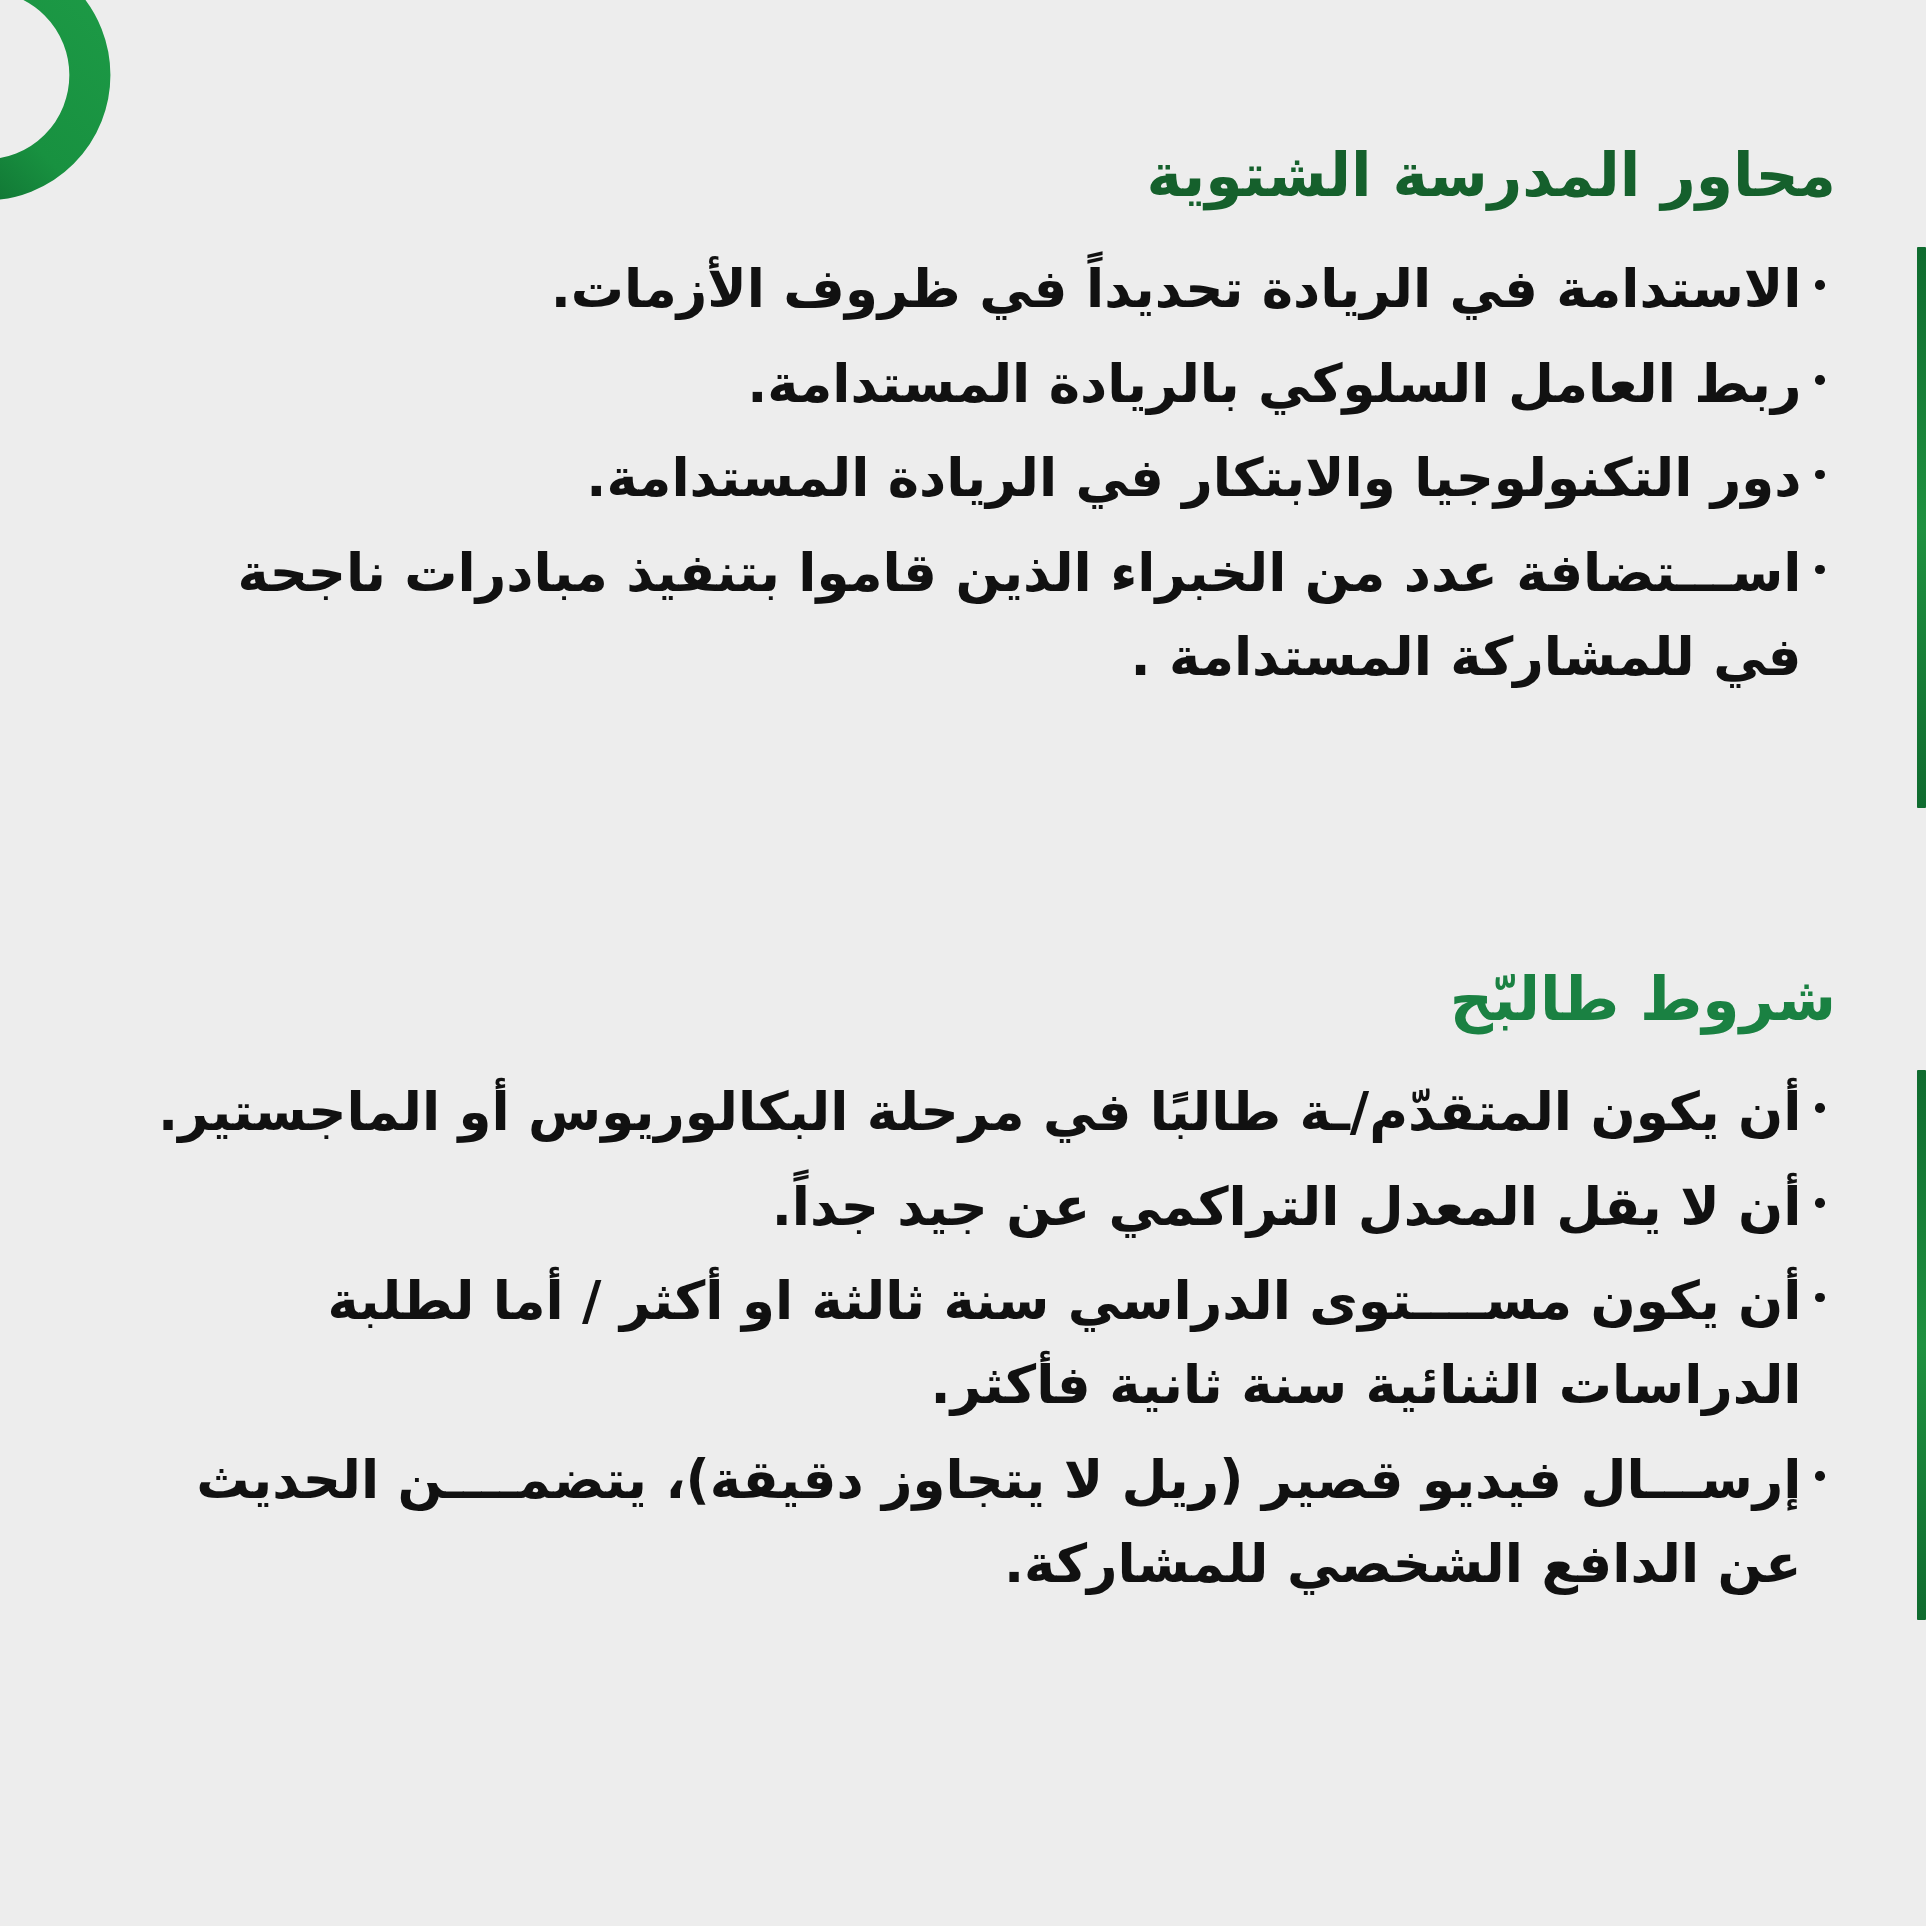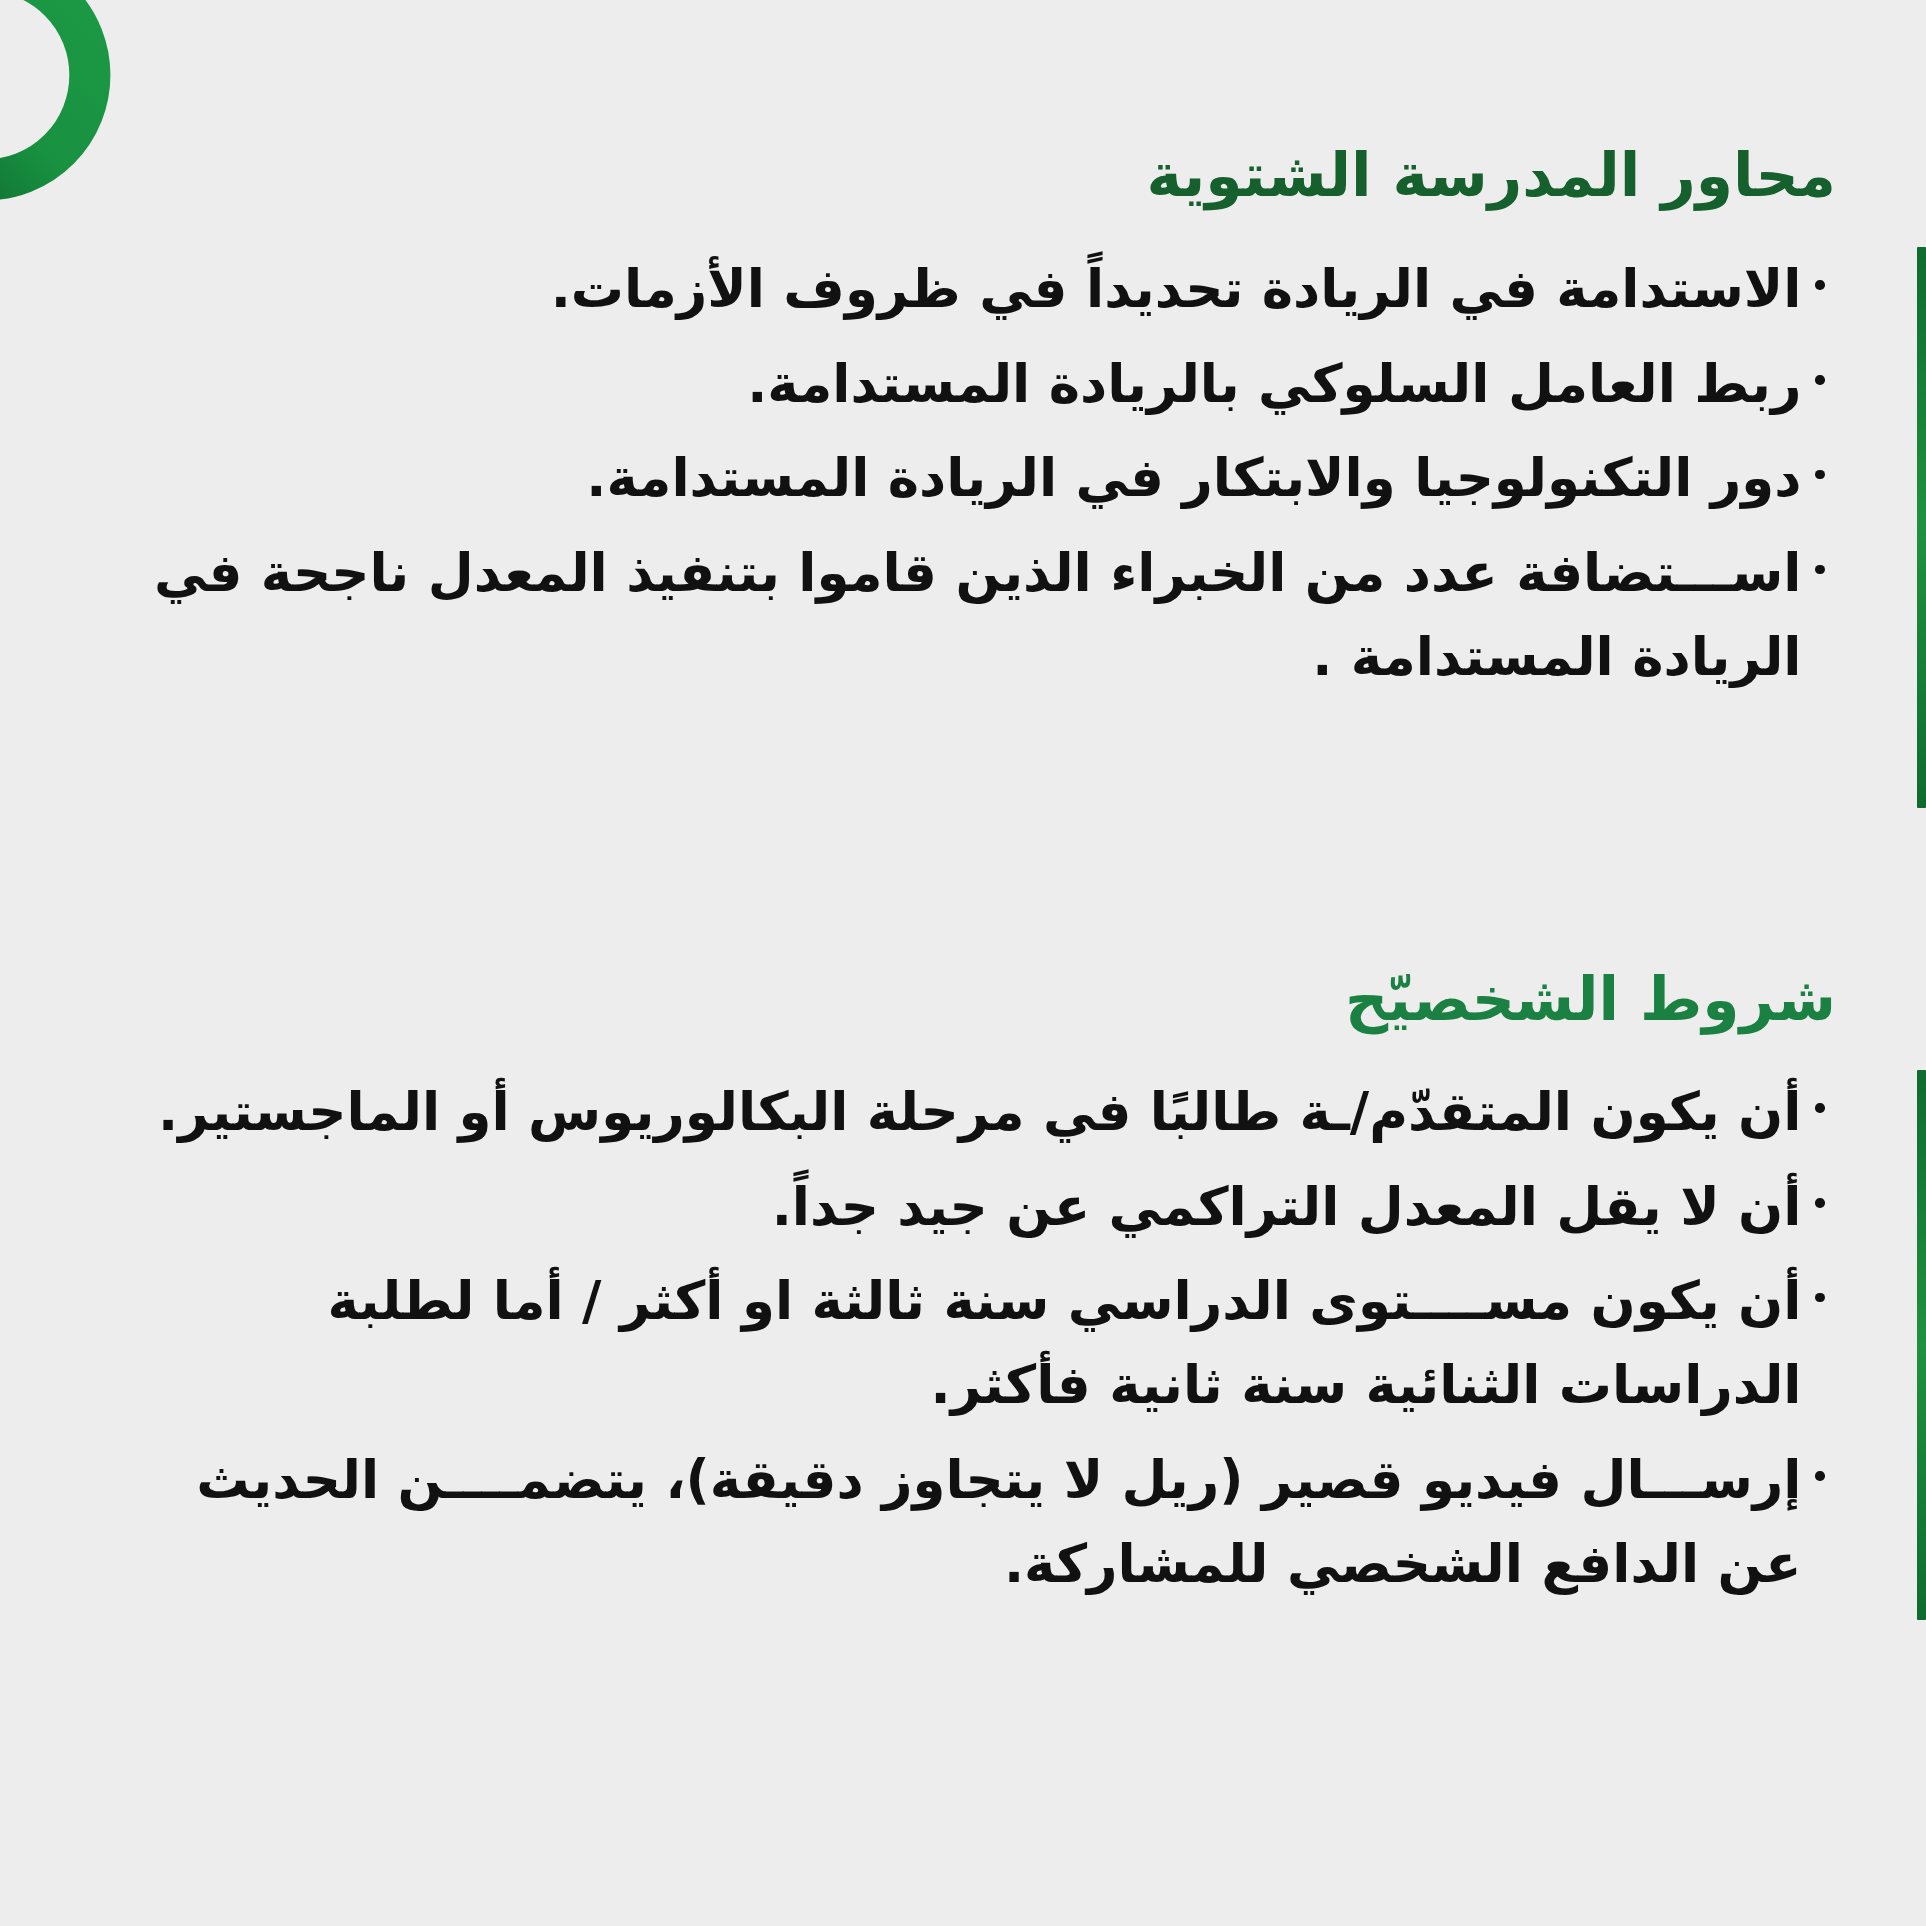--- a/index.html
+++ b/index.html
@@ -126,28 +126,28 @@
         <li>
           <span class="dot"></span>
           <span>ربط العامل السلوكي بالريادة المستدامة.</span>
         </li>
         <li>
           <span class="dot"></span>
           <span>دور التكنولوجيا والابتكار في الريادة المستدامة.</span>
         </li>
         <li>
           <span class="dot"></span>
-          <span>اســـتضافة عدد من الخبراء الذين قاموا بتنفيذ المعدل ناجحة في الريادة المستدامة .</span>
+          <span>اســـتضافة عدد من الخبراء الذين قاموا بتنفيذ مبادرات ناجحة في للمشاركة المستدامة .</span>
         </li>
       </ul>
     </div>
   </div>
 
   <div class="section" id="section-terms">
-    <div class="section-heading heading-terms">شروط الشخصيّح</div>
+    <div class="section-heading heading-terms">شروط طالبّح</div>
 
     <div class="list-block" id="terms-list">
       <div class="rule" id="terms-rule"></div>
       <ul class="bullets">
         <li>
           <span class="dot"></span>
           <span>أن يكون المتقدّم/ـة طالبًا في مرحلة البكالوريوس أو الماجستير.</span>
         </li>
         <li>
           <span class="dot"></span>

